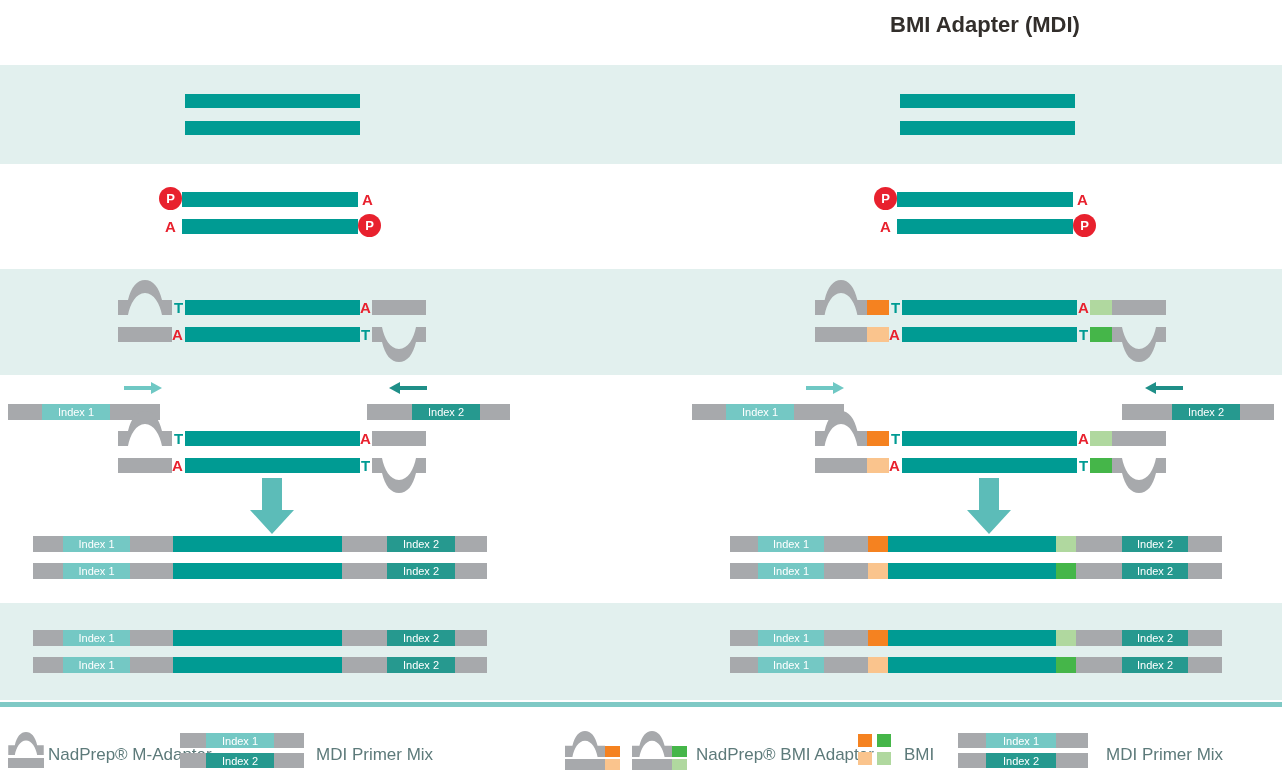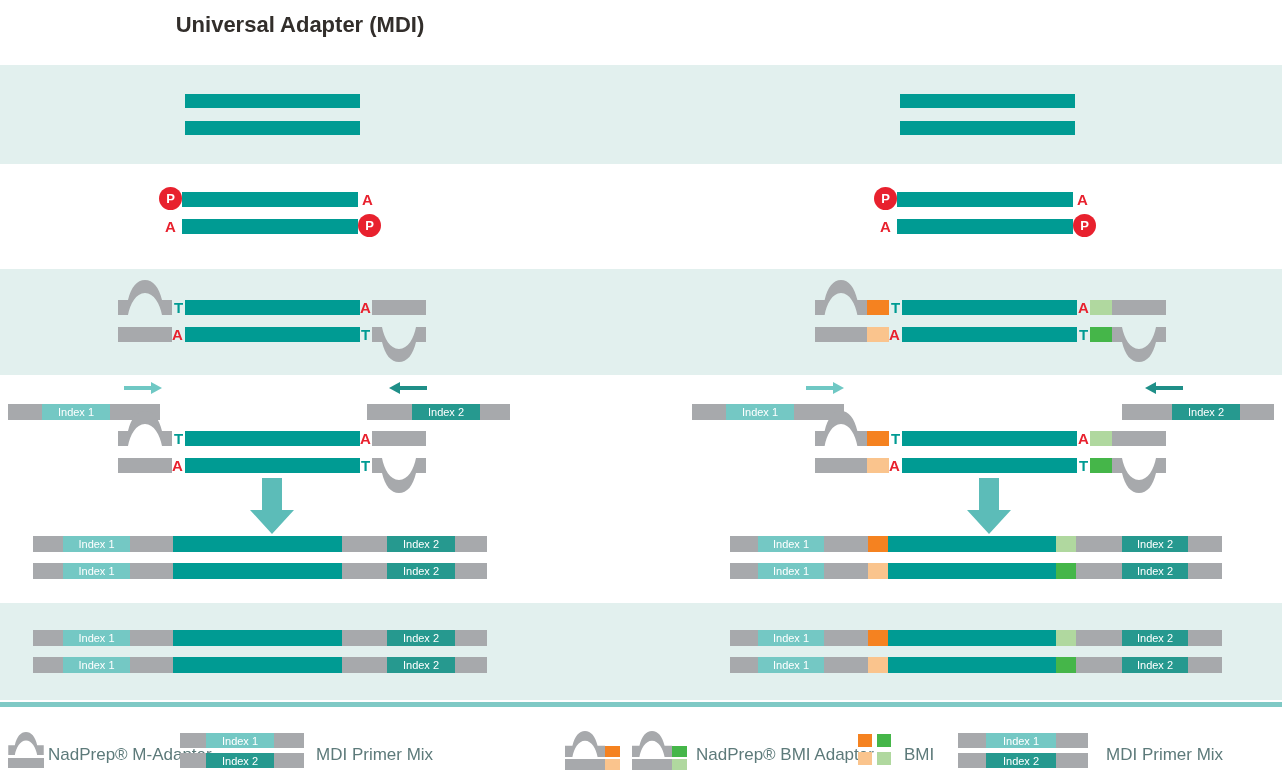--- a/index.html
+++ b/index.html
@@ -33,21 +33,21 @@
 </head>
 <body>
 
 <div class="canvas">
 
   <div class="band" style="top:65px;height:99px;"></div>
   <div class="band" style="top:269px;height:106px;"></div>
   <div class="band" style="top:603px;height:97px;"></div>
   <div class="divider" style="top:702px;height:5px;"></div>
 
-  <div class="title" style="left:140px;top:12px;width:320px;">Universal Adapter (MDI)</div>
+  <div class="title" style="left:825px;top:12px;width:320px;">BMI Adapter (MDI)</div>
 
   <div class="bar c-teal" style="left:185px;top:94px;width:175px;height:14px;"></div>
   <div class="bar c-teal" style="left:185px;top:121px;width:175px;height:14px;"></div>
 
   <div class="pcirc" style="left:159px;top:187px;">P</div>
   <div class="bar c-teal" style="left:182px;top:192px;width:176px;height:15px;"></div>
   <div class="nt nt-a" style="left:361px;top:192px;">A</div>
   <div class="nt nt-a" style="left:164px;top:219px;">A</div>
   <div class="bar c-teal" style="left:182px;top:219px;width:176px;height:15px;"></div>
   <div class="pcirc" style="left:358px;top:214px;">P</div>

